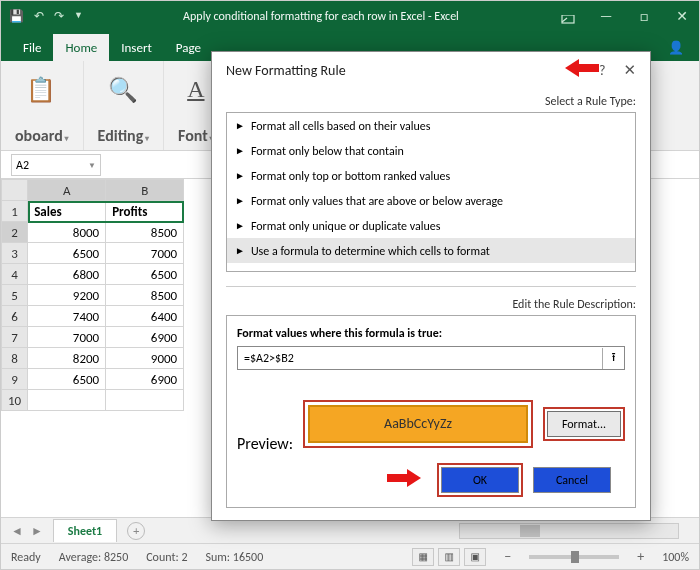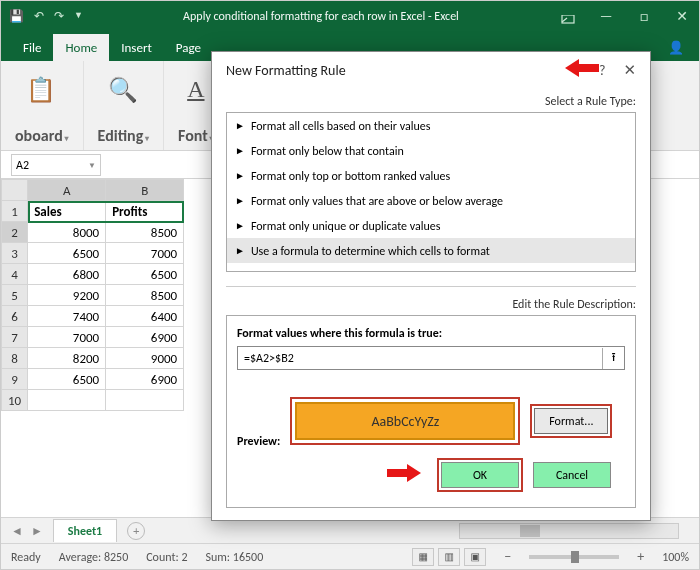--- a/index.html
+++ b/index.html
@@ -78,27 +78,27 @@
   .rule-item { height: 25px; display: flex; align-items: center; font-size: 12px; padding: 0 8px; gap: 6px; }
   .rule-item .bullet { font-size: 10px; }
   .rule-item.selected { background: #e6e6e6; }
   .dhr { border: none; border-top: 1px solid #ccc; margin: 14px 0 10px; }
   .edit-box { border: 1px solid #aaa; padding: 10px 10px 0; flex: 1; }
   .edit-box .fld-label { font-size: 12px; font-weight: bold; margin-bottom: 6px; }
   .formula-input { display: flex; align-items: center; border: 1px solid #888; height: 24px; }
   .formula-input input { flex: 1; border: none; outline: none; padding: 0 6px; font-size: 12px; }
   .formula-input .picker { width: 22px; text-align: center; border-left: 1px solid #aaa; font-size: 12px; }
   .preview-row { display: flex; align-items: center; margin-top: 24px; gap: 10px; }
-  .preview-row .plabel { font-size: 12px; font-weight: bold; margin-top: 40px; }
+  .preview-row .plabel { font-size: 16px; font-weight: normal; margin-top: 40px; }
   .preview-swatch-wrap { border: 2px solid #c0392b; padding: 3px; }
   .preview-swatch { width: 220px; height: 38px; background: #f5a623; border: 2px solid #d08a0a; display: flex; align-items: center; justify-content: center; font-size: 14px; color: #333; }
   .format-btn-wrap { border: 2px solid #c0392b; padding: 2px; }
   .format-btn { width: 74px; height: 26px; font-size: 12px; background: #e9e9e9; border: 1px solid #707070; }
   .dialog-buttons { display: flex; justify-content: flex-end; align-items: center; gap: 10px; padding: 10px 14px 0; }
-  .dialog-buttons button { width: 78px; height: 26px; font-size: 12px; background: #86efac; border: 1px solid #888; }
+  .dialog-buttons button { width: 78px; height: 26px; font-size: 12px; background: #1d4ed8; border: 1px solid #888; }
   .ok-wrap { border: 2px solid #c0392b; padding: 2px; }
   .red-arrow { display: inline-block; position: relative; width: 36px; height: 16px; }
   .red-arrow .shaft { position: absolute; left: 0; top: 4px; width: 22px; height: 8px; background: #e61616; }
   .red-arrow .head { position: absolute; left: 20px; top: -1px; width: 0; height: 0; border-top: 9px solid transparent; border-bottom: 9px solid transparent; border-left: 14px solid #e61616; }
   .red-arrow.flip { transform: scaleX(-1); }
   .dialog-buttons .arrow-slot { margin-right: 4px; }
 
   svg.menu-svg { stroke: #cde8d6; }
 </style>
 </head>

